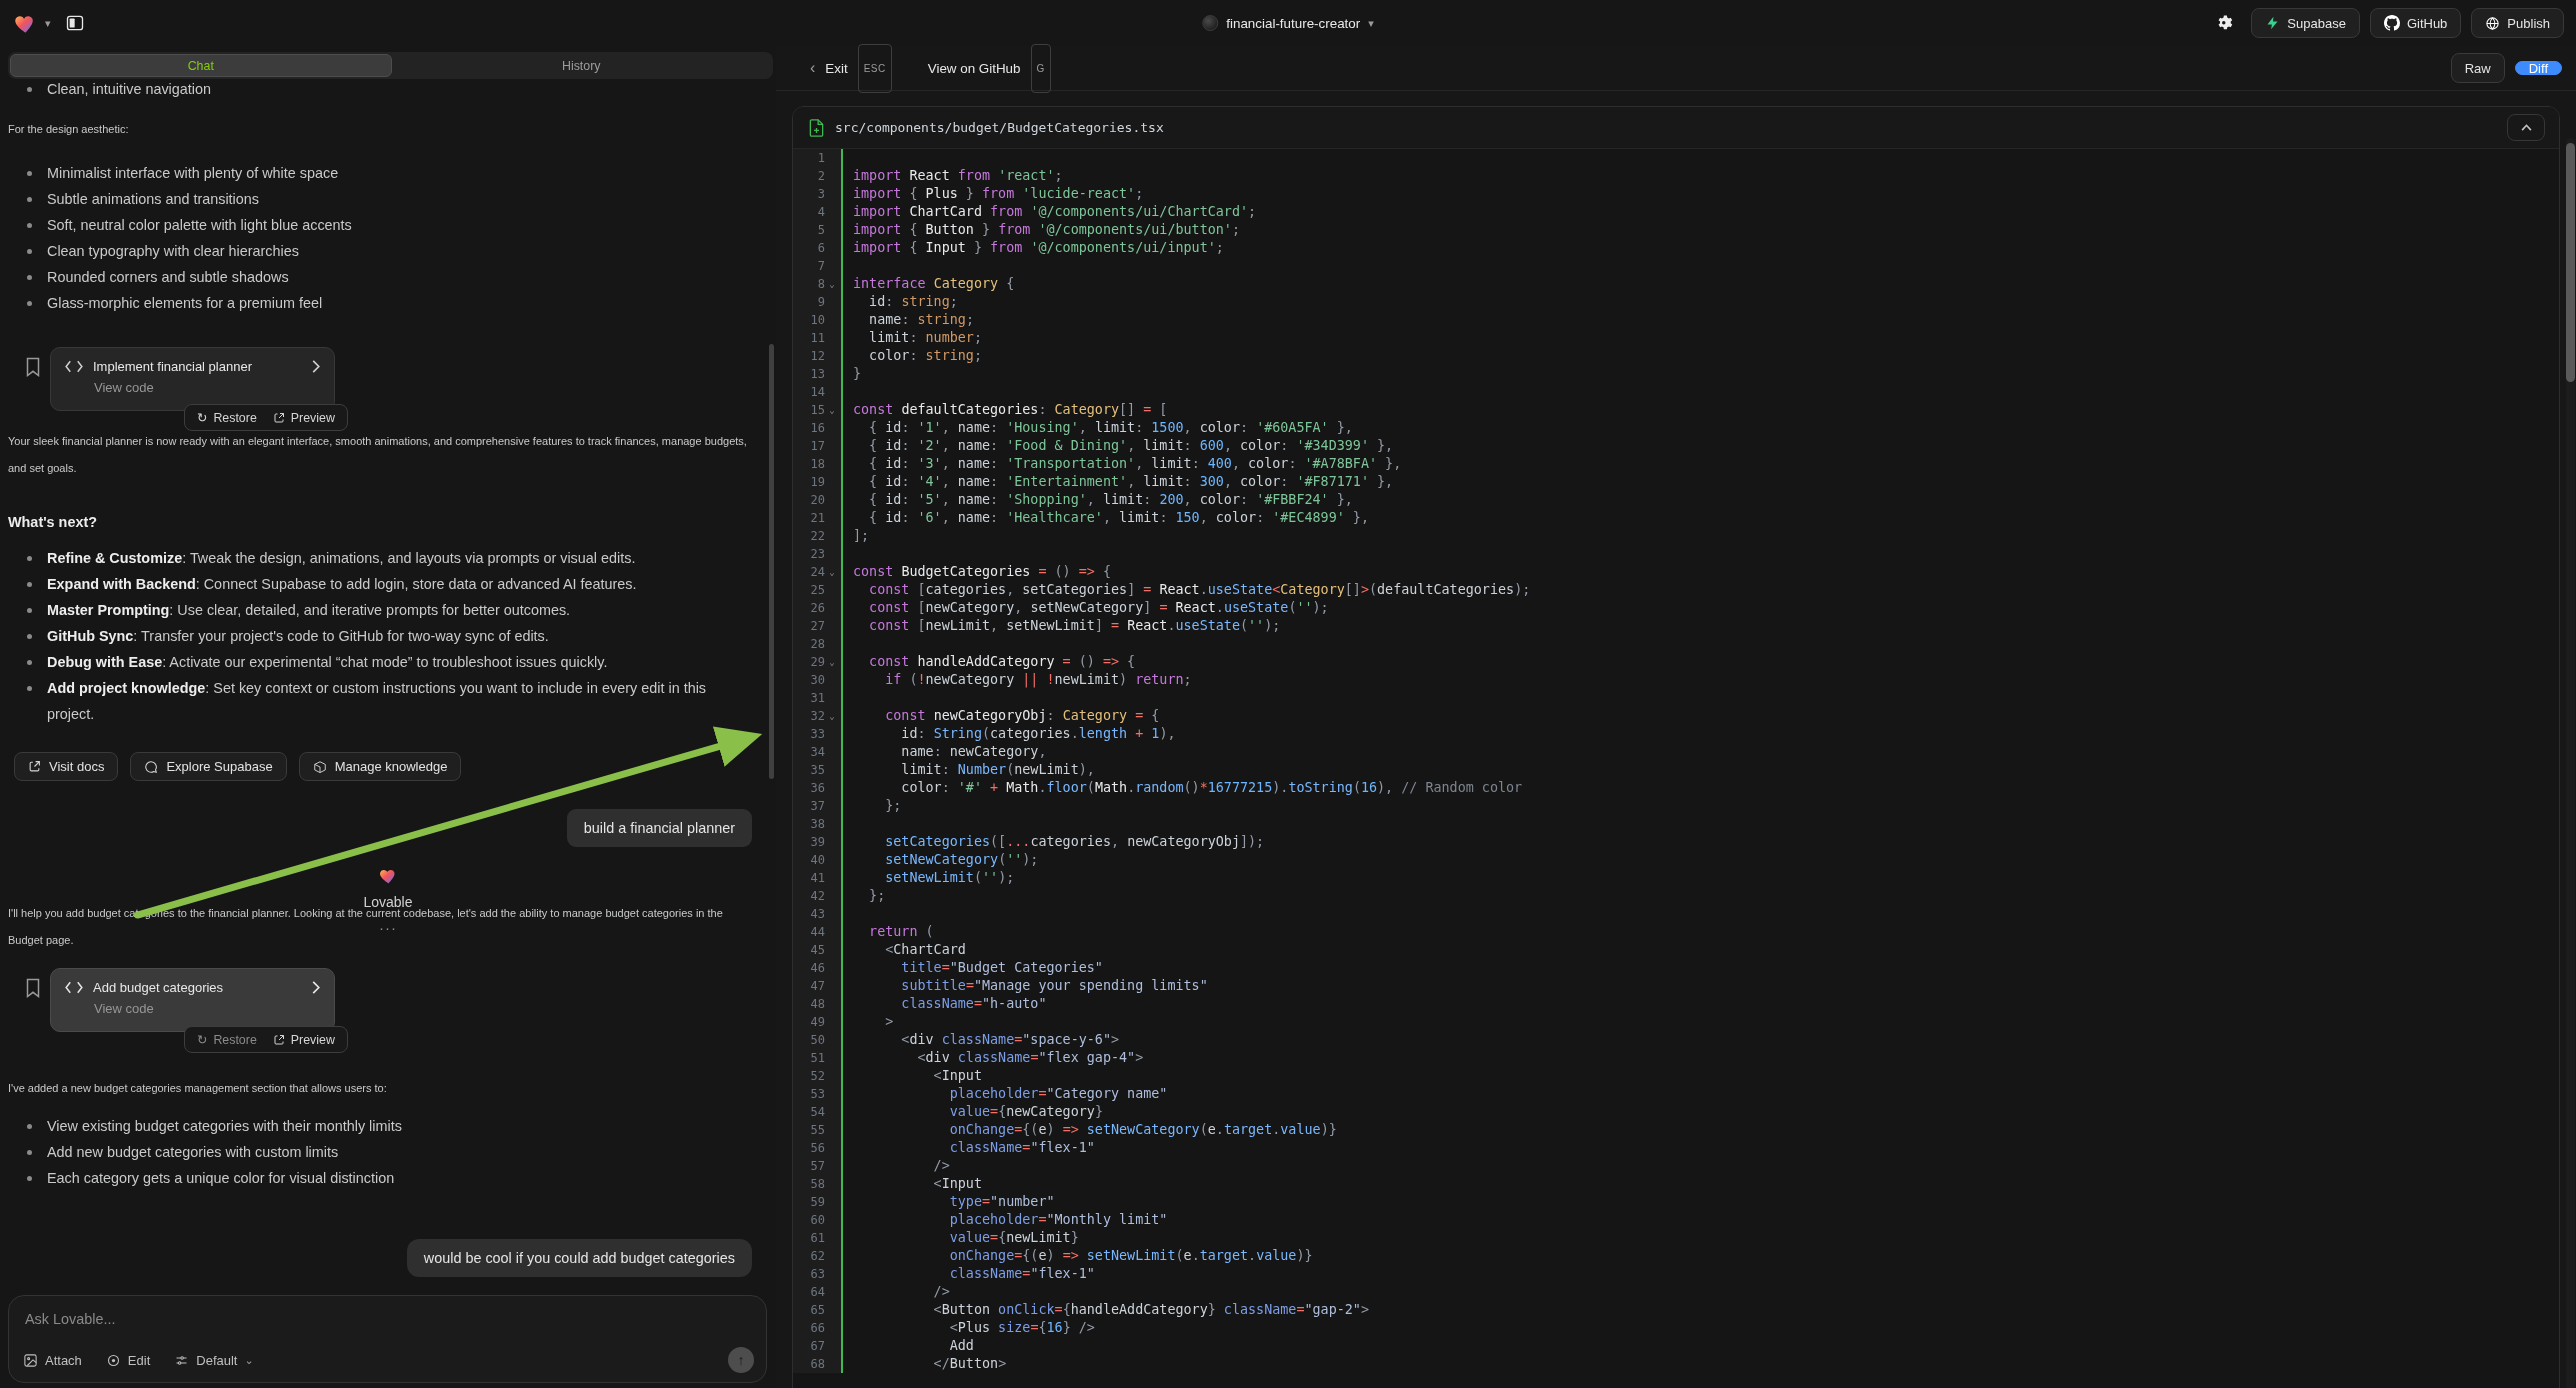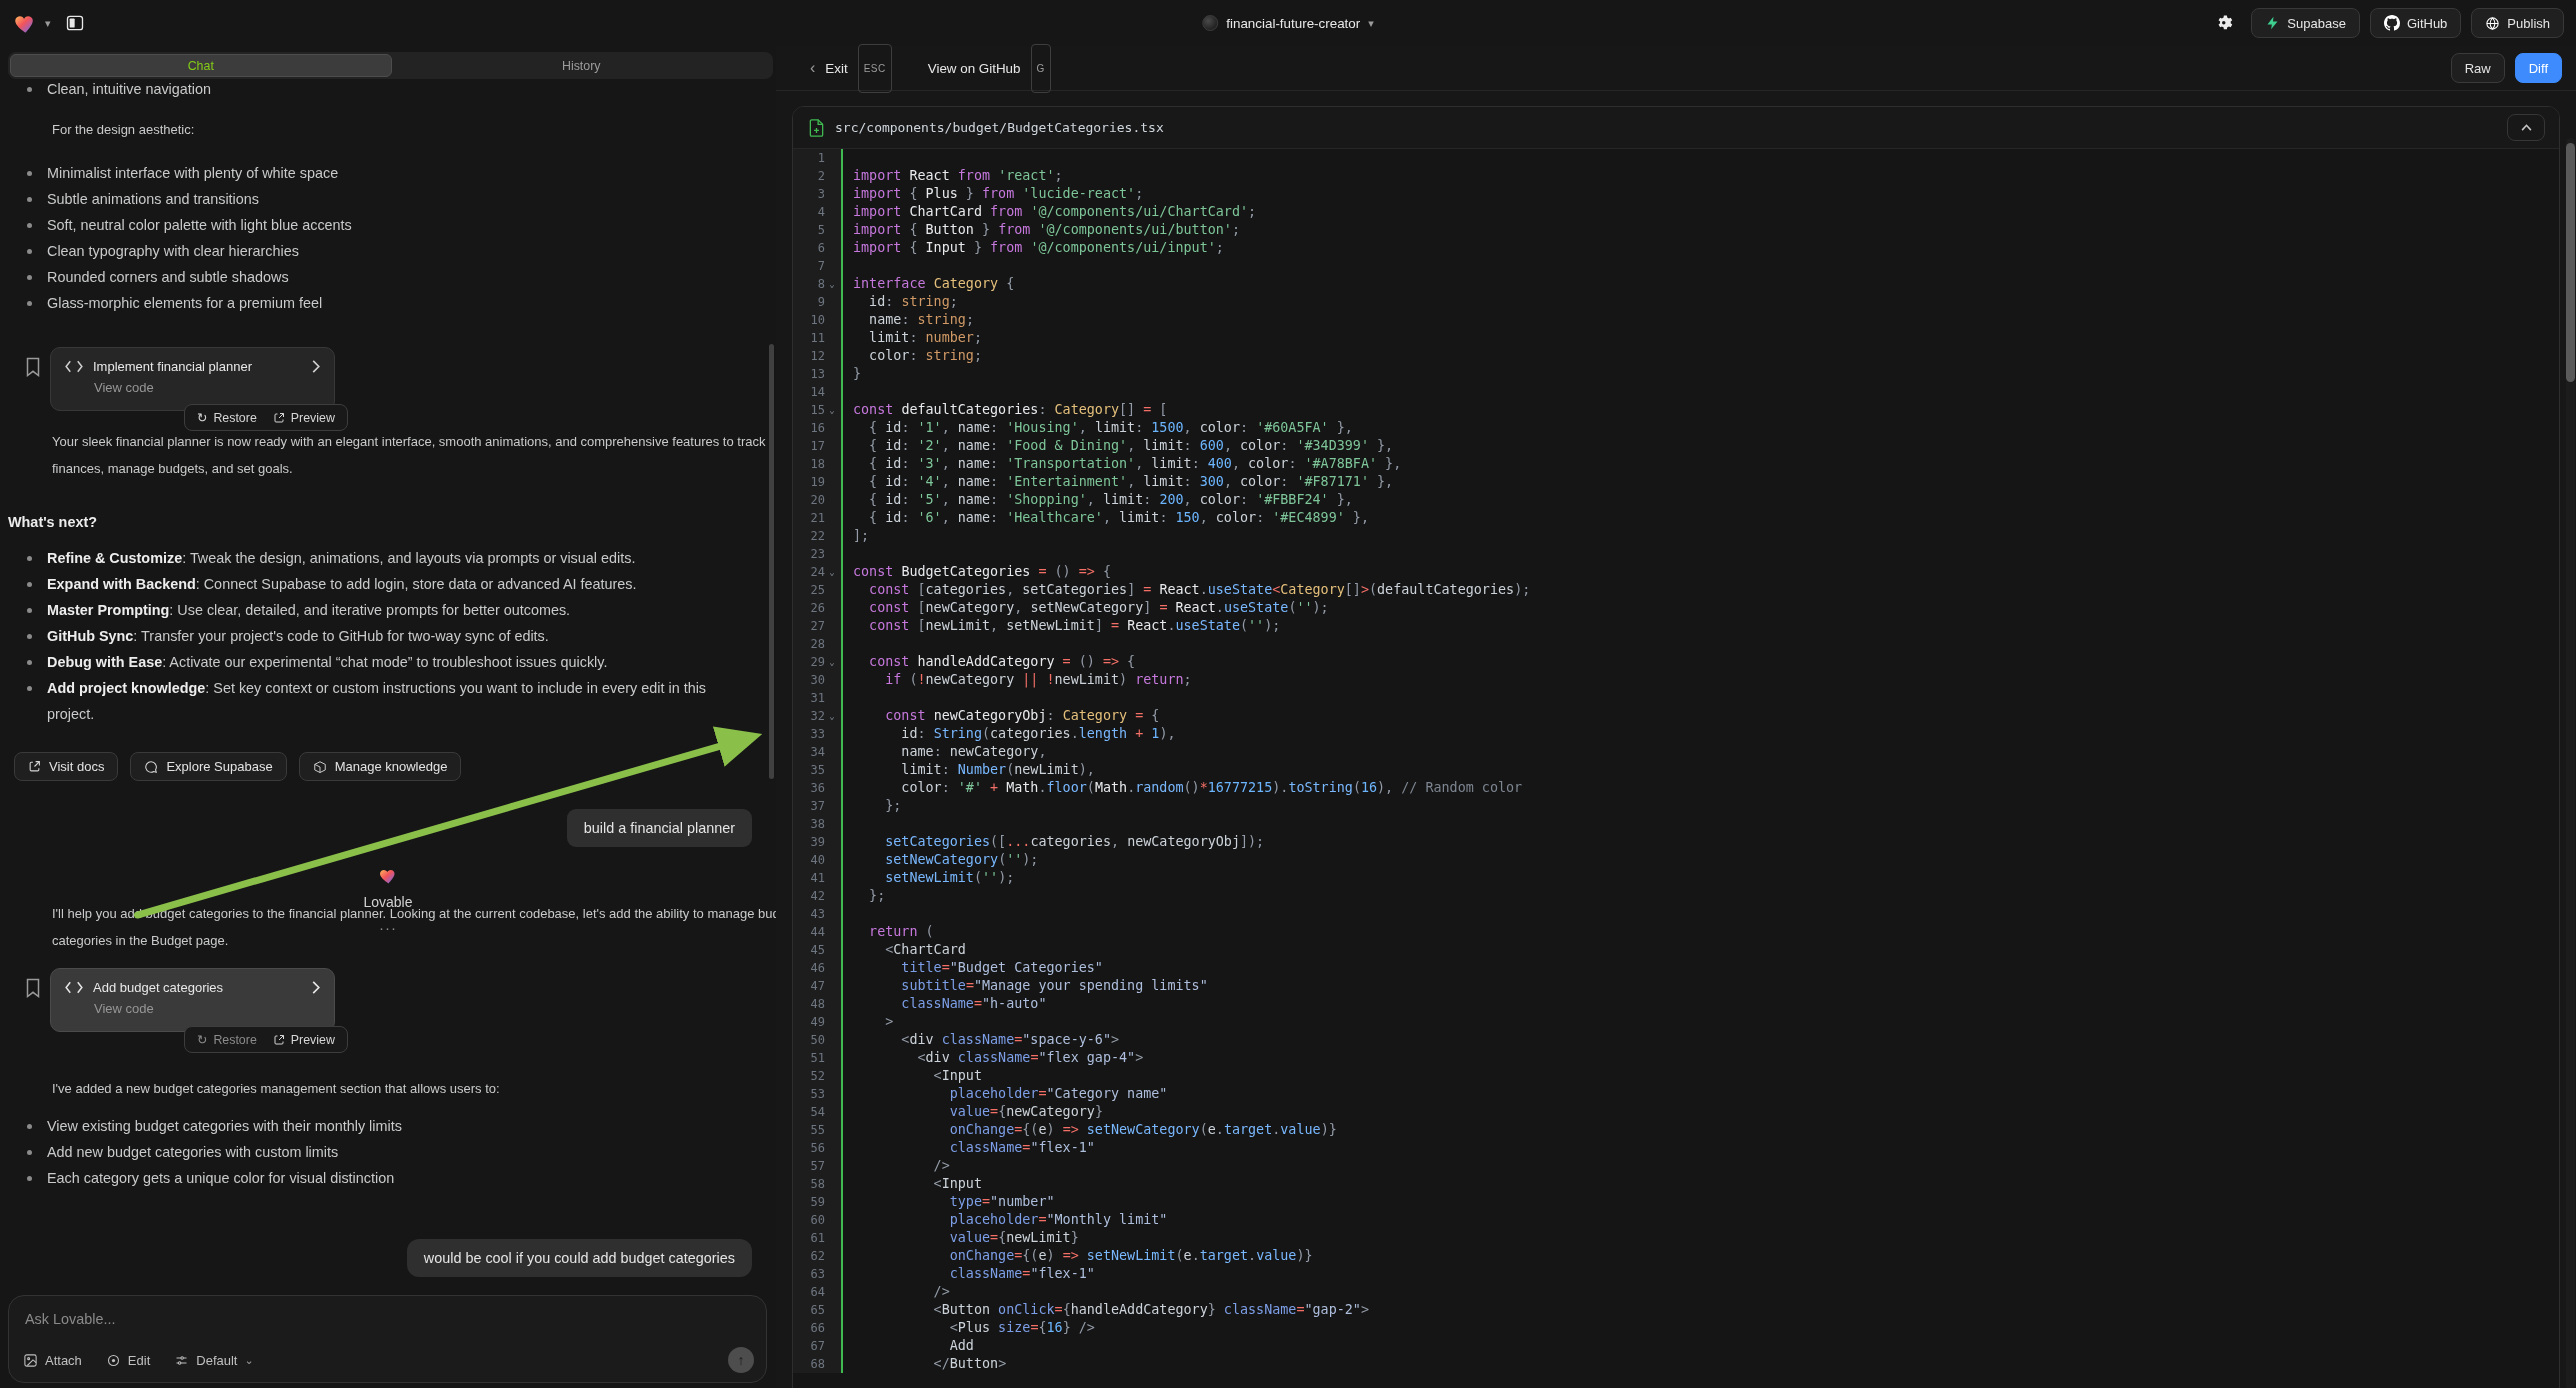--- a/index.html
+++ b/index.html
@@ -17,21 +17,21 @@
   .icon-btn { display:flex; align-items:center; justify-content:center; width:32px; height:30px; border-radius:8px; color:#ececec; cursor:pointer; }
   .chev { color:#9b9b9b; font-size:11px; }
   .proj-icon { width:16px; height:16px; border-radius:50%; background:radial-gradient(circle at 35% 35%, #4a4a4a, #222 70%); border:1px solid #3c3c3c; }
 
   
   .chat-panel { position:absolute; left:0; top:46px; width:776px; height:1342px; background:#161616; }
   .tabs { position:absolute; left:8px; top:6px; width:765px; height:27px; background:#232323; border-radius:8px; display:flex; padding:2px; }
   .tab { flex:1; display:flex; align-items:center; justify-content:center; font-size:12.4px; color:#9d9d9d; border-radius:6px; cursor:pointer; }
   .tab.active { background:#3c3c3c; border:1px solid #4d4d4d; color:#84cc16; }
 
-  .chat-text { font-size:13px; color:#c9cacb; line-height:27px;margin-left:44px; }
+  .chat-text { font-size:11px; color:#c9cacb; line-height:27px; }
   .blk { position:absolute; left:8px; width:749px; }
   .bullets li { list-style:none; position:relative; padding-left:39px; line-height:26px; font-size:14.4px; color:#c9cacb; }
   .bullets li::before { content:""; position:absolute; left:19px; top:11px; width:5px; height:5px; border-radius:50%; background:#8b8b8b; }
   .bold-lead { font-weight:bold; color:#ededed; }
   .heading-bold { font-weight:bold; color:#ededed; font-size:14.4px; }
 
   .version-card { position:absolute; width:285px; height:64px; border-radius:10px; padding:11px 14px; }
   .vc-1 { background:#262626; border:1px solid #383838; }
   .vc-2 { background:#3a3a3a; border:1px solid #4b4b4b; }
   .vc-row { display:flex; align-items:center; gap:10px; }
@@ -60,21 +60,21 @@
   .send-btn { margin-left:auto; width:26px; height:26px; border-radius:50%; background:#4d4d4d; display:flex; align-items:center; justify-content:center; color:#1a1a1a; font-size:14px; font-weight:bold; cursor:pointer; }
 
   
   .code-panel { position:absolute; left:776px; top:46px; width:1800px; height:1342px; background:#171717; }
   .code-head { position:absolute; left:0; top:0; right:0; height:45px; border-bottom:1px solid #262626; display:flex; align-items:center; padding:0 14px 0 34px; gap:10px; }
   .code-head .label { font-size:13.4px; color:#e8e8e8; cursor:pointer; }
   .kbd { font-size:10px; color:#9c9c9c; border:1px solid #3e3e3e; border-radius:4px; padding:18px 5px; text-transform:uppercase; letter-spacing:0.5px; }
   .head-gap { width:16px; }
   .head-spacer { flex:1; }
   .raw-btn { height:30px; padding:0 13px; display:flex; align-items:center; background:#1f1f1f; border:1px solid #3a3a3a; border-radius:8px; font-size:13px; color:#e3e3e3; cursor:pointer; }
-  .diff-btn { height:30px; padding:0 13px; display:flex; align-items:center; background:#3d8bfd; border:1px solid #3d8bfd; border-radius:8px; font-size:13px; color:#ffffff; cursor:pointer; }
+  .diff-btn { height:14px; padding:0 13px; display:flex; align-items:center; background:#3d8bfd; border:1px solid #3d8bfd; border-radius:8px; font-size:13px; color:#ffffff; cursor:pointer; }
 
   .file-card { position:absolute; left:16px; top:60px; width:1768px; height:1283px; background:#151515; border:1px solid #2e2e2e; border-radius:12px 12px 0 0; overflow:hidden; }
   .file-head { height:42px; display:flex; align-items:center; gap:11px; padding:0 14px 0 16px; border-bottom:1px solid #262626; background:#181818; }
   .file-path { font-family:"DejaVu Sans Mono", monospace; font-size:13px; color:#cfd6dd; flex:1; }
   .collapse-btn { width:38px; height:27px; border:1px solid #363636; border-radius:8px; display:flex; align-items:center; justify-content:center; color:#c7c7c7; cursor:pointer; }
 
   .code-body { font-family:"DejaVu Sans Mono", monospace; font-size:13.4px; }
   .code-line { display:flex; height:18px; line-height:18px; }
   .gutter { width:48px; flex:none; background:#1d1d1d; display:flex; }
   .ln { width:32px; text-align:right; color:#6e7681; font-size:12px; flex:none; }

